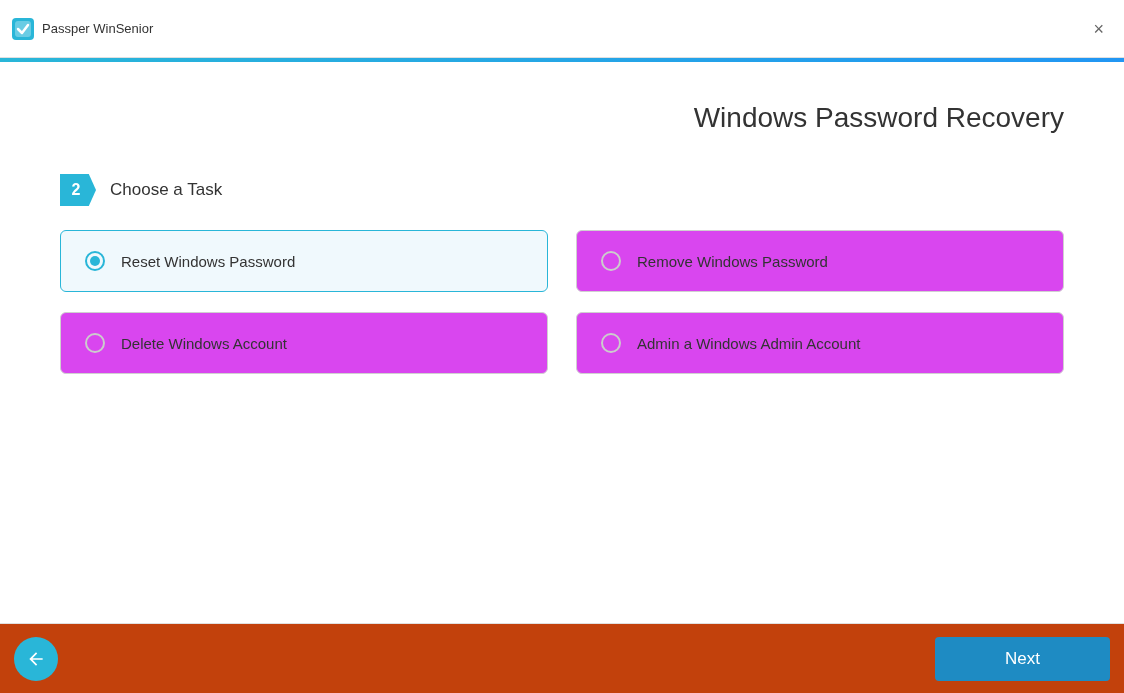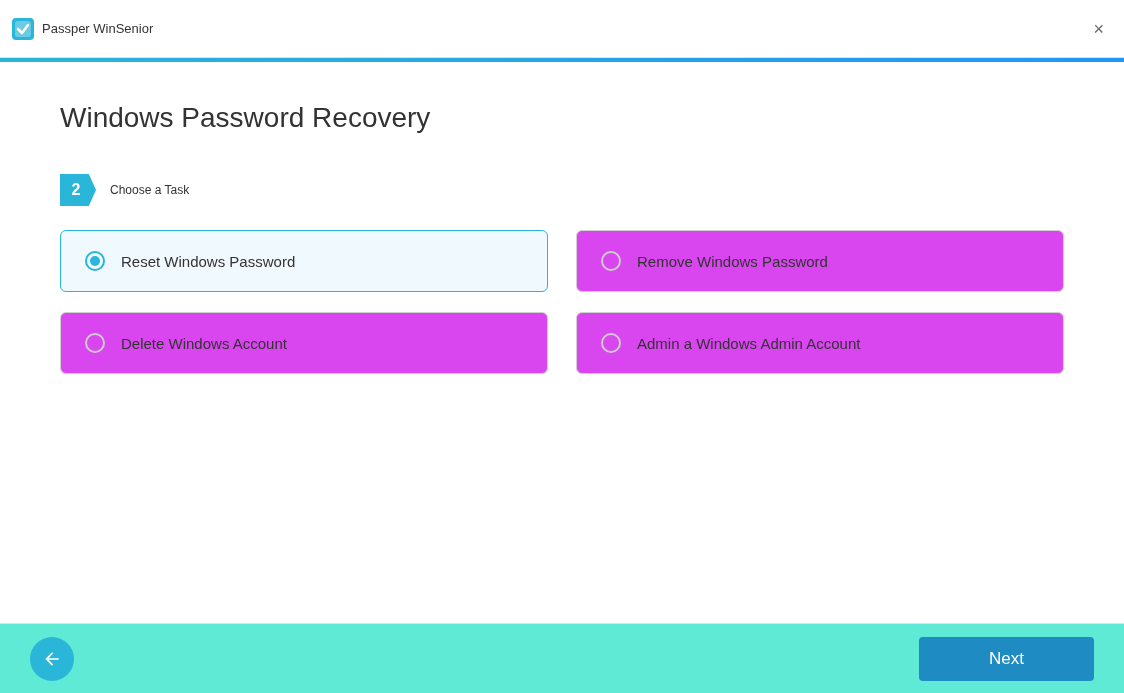--- a/index.html
+++ b/index.html
@@ -48,21 +48,21 @@
       height: 4px;
       background: linear-gradient(to right, #29b6d8, #2196f3);
       flex-shrink: 0;
     }
 
     
     .main-content {
       flex: 1;
       display: flex;
       flex-direction: column;
-      align-items: flex-start;
+      align-items: flex-end;
       padding: 40px 60px 0 60px;
       background: #fff;
     }
 
     .page-title {
       font-size: 28px;
       font-weight: 400;
       color: #333;
       margin-bottom: 40px;
     }
@@ -82,21 +82,21 @@
       width: 36px;
       height: 32px;
       display: flex;
       align-items: center;
       justify-content: center;
       clip-path: polygon(0 0, 80% 0, 100% 50%, 80% 100%, 0 100%);
       margin-right: 14px;
       padding-right: 4px;
     }
     .step-label {
-      font-size: 12px;
+      font-size: 17px;
       color: #333;
     }
 
     
     .options-grid {
       display: grid;
       grid-template-columns: 1fr 1fr;
       gap: 20px 28px;
       width: 100%;
     }
@@ -147,23 +147,23 @@
       color: #333;
     }
 
     
     .bottom-bar {
       height: 70px;
       border-top: 1px solid #e0e0e0;
       display: flex;
       align-items: center;
       justify-content: space-between;
-      padding: 0 30px;
-      flex-shrink: 0;
-      background: #5eead4;
+      padding: 0 14px;
+      flex-shrink: 0;
+      background: #c2410c;
     }
 
     .back-button {
       width: 44px;
       height: 44px;
       border-radius: 50%;
       background: #29b6d8;
       border: none;
       cursor: pointer;
       display: flex;

